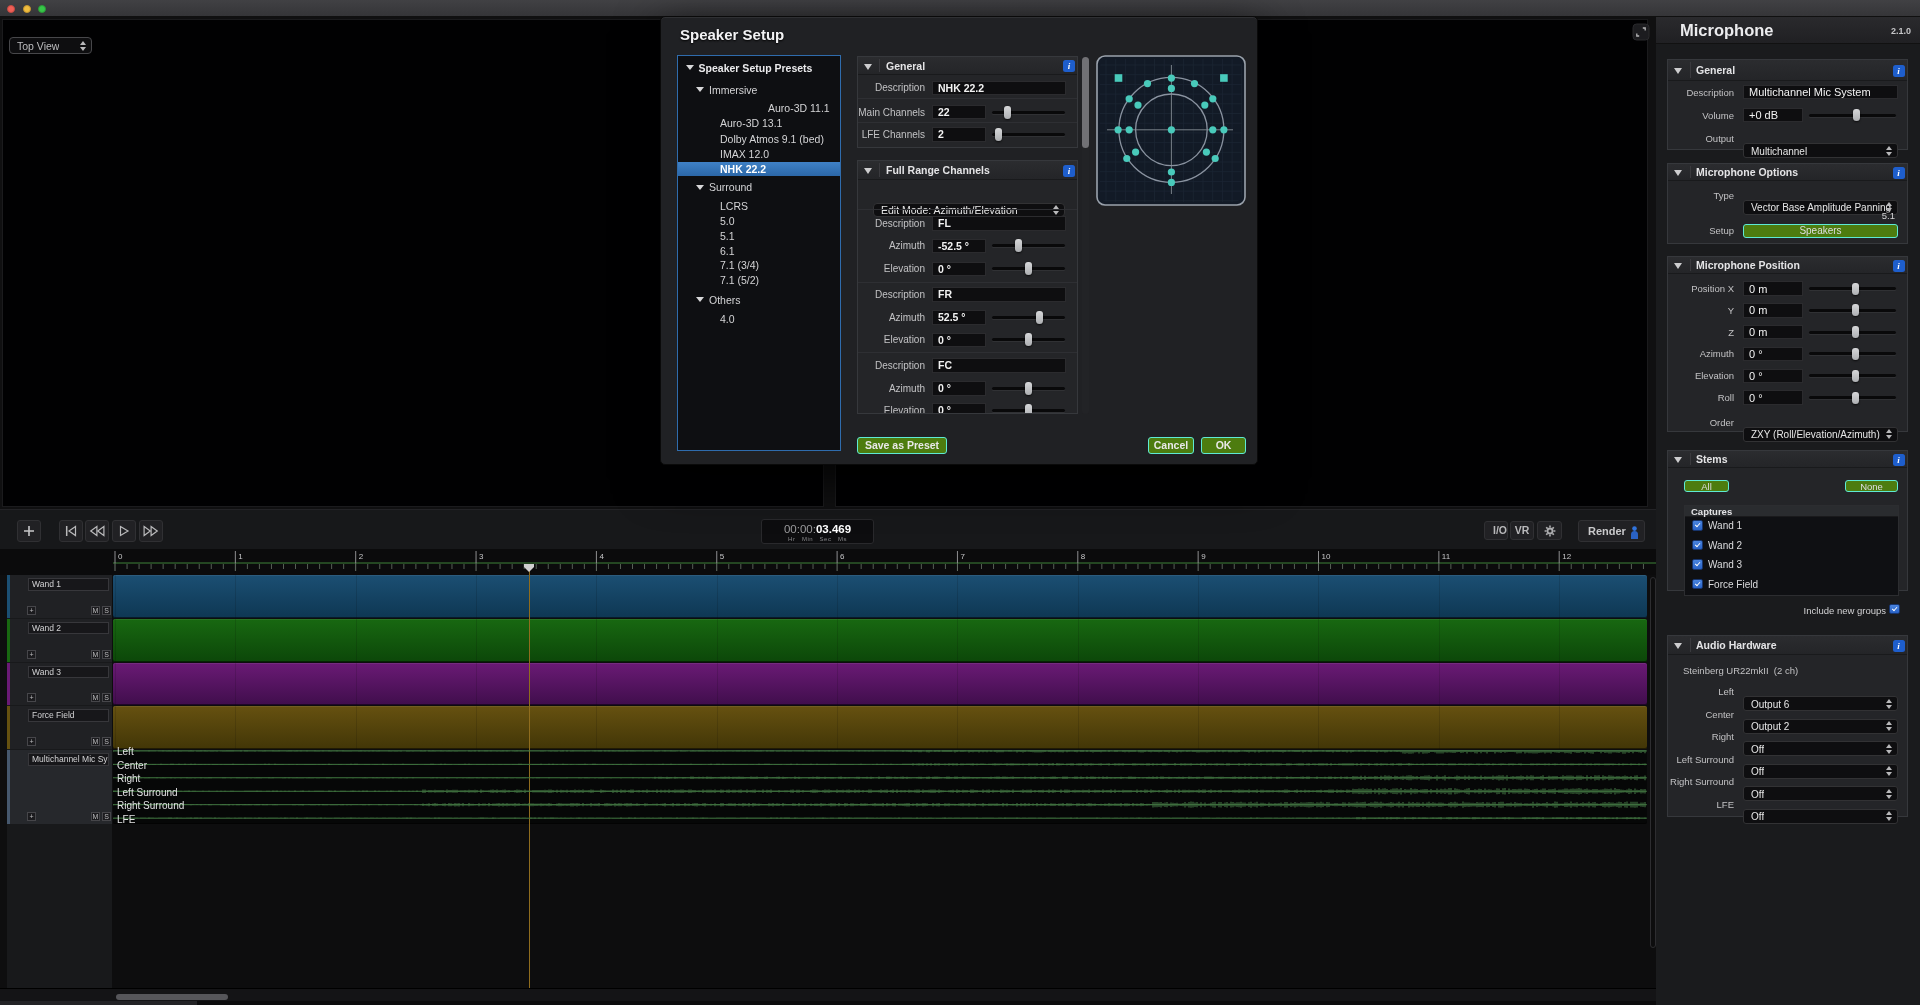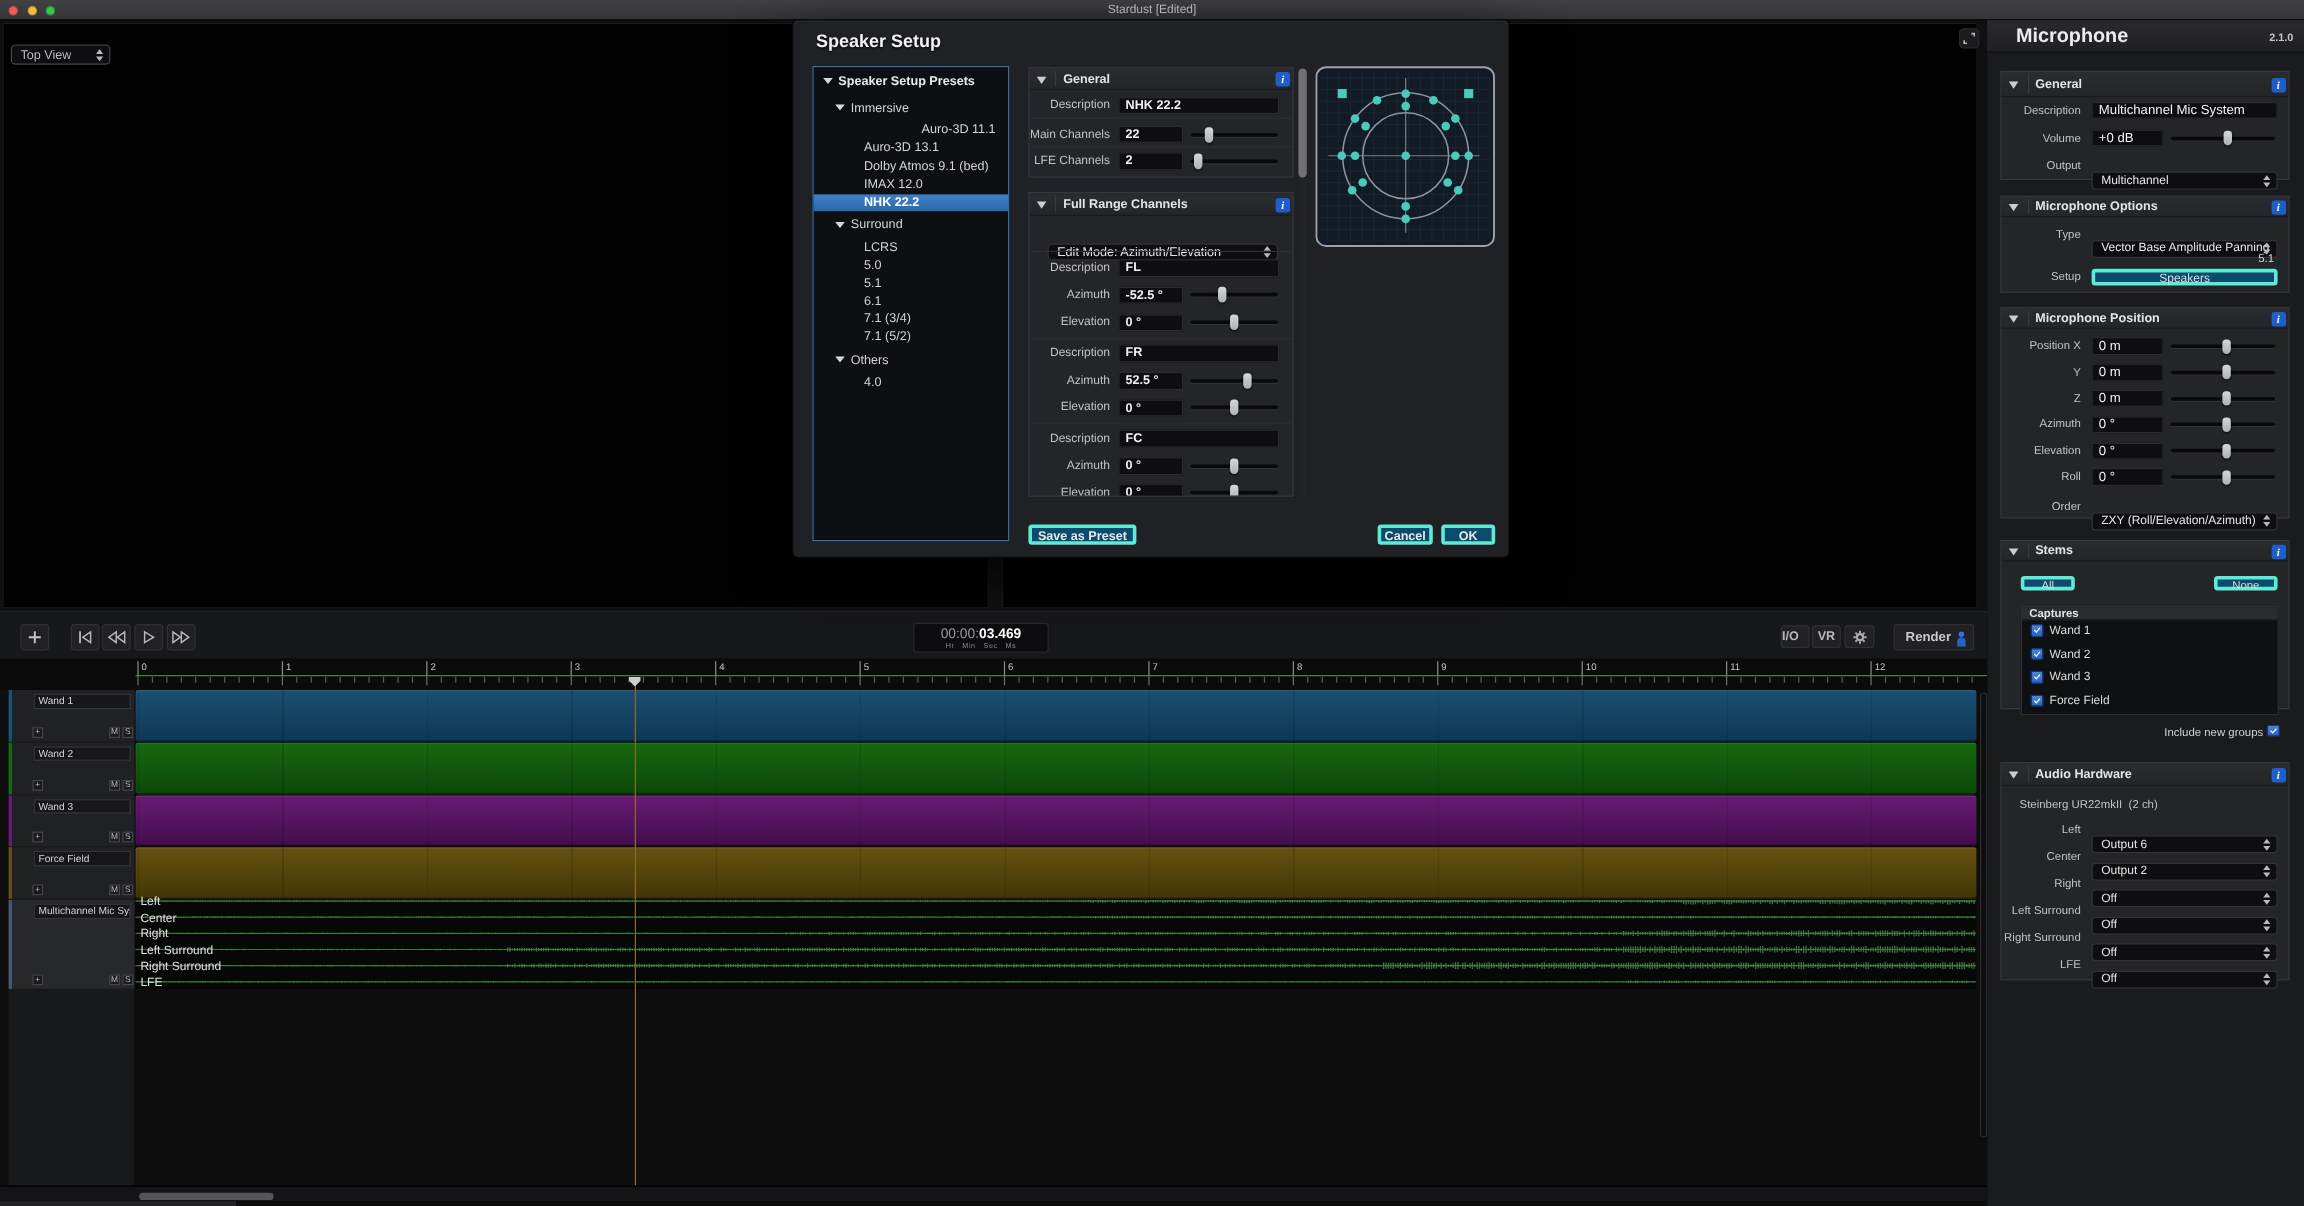--- a/index.html
+++ b/index.html
@@ -42,21 +42,21 @@
   .grpbox { position:absolute; background:#242528; border:1px solid #36383c; }
   .grphdr { position:absolute; left:0; top:0; width:100%; border-bottom:1px solid #191a1c; background:linear-gradient(#2b2c2f,#242528); }
   .grphdr .tri { position:absolute; width:0; height:0; border-left:4.5px solid transparent;
     border-right:4.5px solid transparent; border-top:6px solid #cdcdcf; }
   .grphdr .sep { position:absolute; top:2px; bottom:2px; width:1px; background:#3a3a3e; }
   .grphdr .ttl { position:absolute; font-weight:bold; color:#e4e4e6; font-size:10.5px; white-space:nowrap; }
   .ibtn { position:absolute; width:12px; height:12px; background:#1e5ecc; border-radius:2.5px;
     color:#fff; font-size:9px; font-weight:bold; text-align:center; line-height:12px;
     font-family:"Liberation Serif",serif; font-style:italic; }
 
-  .btn { position:absolute; background:#0c4a6e; border:3px solid #5eead4; border-radius:3px;
+  .btn { position:absolute; background:#4d7c0f; border:1px solid #5eead4; border-radius:3px;
     color:#e8e8e8; font-weight:bold; text-align:center; }
 
   .chk { position:absolute; width:10.5px; height:10.5px; border-radius:2px;
     background:linear-gradient(#4a85e0,#2862c6); border:1px solid #17356e; }
   .chk i { position:absolute; left:2.2px; top:2.4px; width:5px; height:2.8px;
     border-left:1.6px solid #fff; border-bottom:1.6px solid #fff; transform:rotate(-48deg); }
 
   #rpanel .fld { font-weight:normal; font-size:11px; }
   #rpanel .dd { font-size:10px; }
   #rpanel .lbl { font-size:9.5px; }
@@ -99,21 +99,20 @@
     border-right:4px solid transparent; border-top:5.5px solid #d8d8da; }
 </style>
 </head>
 <body>
 <div id="stage">
 
   <div class="abs" id="titlebar">
     <div class="light" style="left:7px;  background:#f05f56; border:0.5px solid #c44a42;"></div>
     <div class="light" style="left:22.5px; background:#f0bd3f; border:0.5px solid #c3952f;"></div>
     <div class="light" style="left:38px; background:#37c648; border:0.5px solid #2a9a38;"></div>
-    <div id="titletext">Stardust [Edited]</div>
   </div>
 
   <div class="abs" id="vpwrap">
     <div class="vp" style="left:2px; width:822px;"></div>
     <div class="vp" style="left:835px; width:813px;"></div>
 
     <div class="dd" style="left:9px; top:8px; width:83px; height:17px; border-color:#47474a; border-width:1.5px; border-radius:4px; color:#bdbdbf;">
       <div class="txt">Top View</div>
       <div class="stepper">
           <i class="up"></i>
@@ -352,21 +351,21 @@
           <path d="M1.6 1.5 L7.8 6 L1.6 10.5 Z" stroke="#b9b9bb" stroke-width="1.2" fill="none"></path>
           <path d="M8.6 1.5 L14.8 6 L8.6 10.5 Z" stroke="#b9b9bb" stroke-width="1.2" fill="none"></path>
         </svg>
       </div>
 
     <div class="abs" style="left:761px; top:9px; width:113px; height:25px; background:#0d0d0f; border:1px solid #29292c; border-radius:3px;">
       <div style="position:absolute; top:3px; width:100%; text-align:center; font-size:11.5px; color:#9b9b9d;">00:00:<span style="color:#fff; font-weight:bold;">03.469</span></div>
       <div style="position:absolute; top:15.5px; width:100%; text-align:center; font-size:6px; color:#87878a; letter-spacing:0.5px;">Hr&nbsp;&nbsp;&nbsp;Min&nbsp;&nbsp;&nbsp;Sec&nbsp;&nbsp;&nbsp;Ms</div>
     </div>
 
-    <div class="tbtn" style="left:1484px; top:11px; width:24px; height:19px; line-height:17px; text-align:left; color:#b9b9bb; font-size:10.5px; font-weight:bold;">I/O</div>
+    <div class="tbtn" style="left:1484px; top:11px; width:24px; height:19px; line-height:17px; text-align:right; color:#b9b9bb; font-size:10.5px; font-weight:bold;">I/O</div>
     <div class="tbtn" style="left:1510px; top:11px; width:24px; height:19px; line-height:17px; text-align:center; color:#b9b9bb; font-size:10.5px; font-weight:bold;">VR</div>
     <div class="tbtn" style="left:1537px; top:11px; width:25px; height:19px;">
       <svg width="12" height="12" viewBox="0 0 12 12">
         <g fill="#adadaf">
             <circle cx="6" cy="6" r="3.4"></circle>
           </g>
         <g stroke="#adadaf" stroke-width="1.6">
           <path d="M6 0.6v2 M6 9.4v2 M0.6 6h2 M9.4 6h2 M2.2 2.2l1.4 1.4 M8.4 8.4l1.4 1.4 M9.8 2.2L8.4 3.6 M3.6 8.4l-1.4 1.4"></path>
         </g>
         <circle cx="6" cy="6" r="1.6" fill="#212124"></circle>

